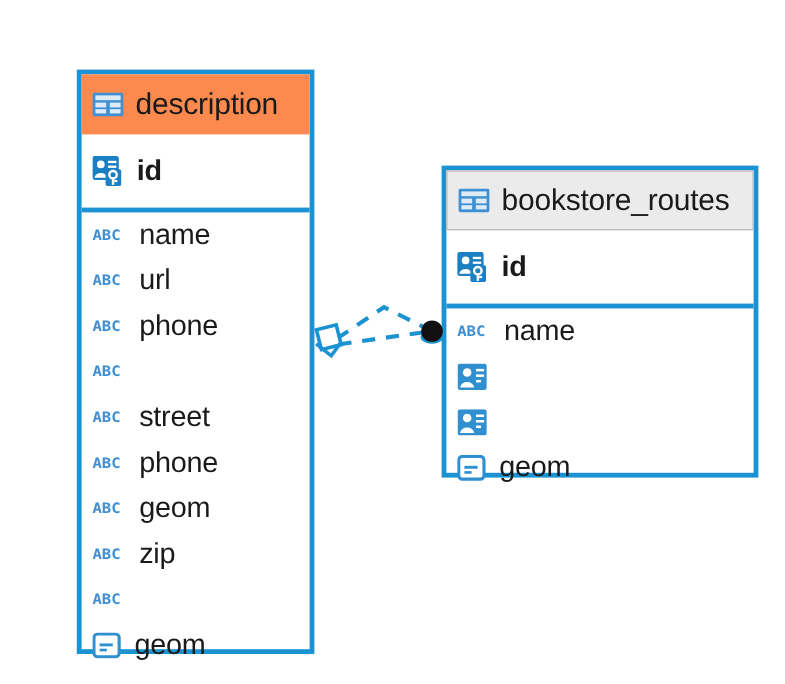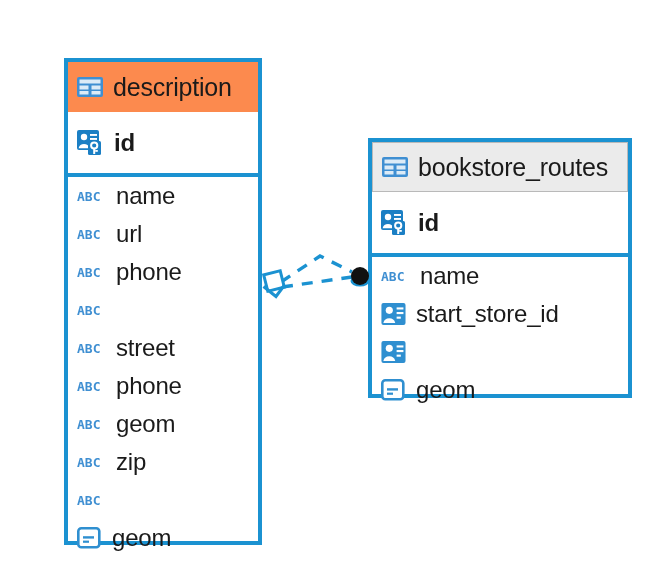--- a/index.html
+++ b/index.html
@@ -240,21 +240,20 @@
 
       <div class="attr-row">
         <svg class="ico" width="26" height="22" viewBox="0 0 24 21">
           <rect x="0" y="0" width="23" height="21" rx="2" fill="#2f8fd0"></rect>
           <circle cx="7.5" cy="7" r="3.4" fill="#ffffff"></circle>
           <path d="M1.8 19 a5.9 5.9 0 0 1 11.4 0 z" fill="#ffffff"></path>
           <rect x="14.5" y="4.2" width="6.5" height="2" fill="#ffffff"></rect>
           <rect x="14.5" y="8.6" width="6.5" height="2" fill="#ffffff"></rect>
           <rect x="14.5" y="13" width="4" height="2" fill="#ffffff"></rect>
         </svg>
-        <span class="attr-label">start_store_id</span>
       </div>
 
       <div class="attr-row">
         <svg class="ico" width="26" height="22" viewBox="0 0 24 21">
           <rect x="0" y="0" width="23" height="21" rx="2" fill="#2f8fd0"></rect>
           <circle cx="7.5" cy="7" r="3.4" fill="#ffffff"></circle>
           <path d="M1.8 19 a5.9 5.9 0 0 1 11.4 0 z" fill="#ffffff"></path>
           <rect x="14.5" y="4.2" width="6.5" height="2" fill="#ffffff"></rect>
           <rect x="14.5" y="8.6" width="6.5" height="2" fill="#ffffff"></rect>
           <rect x="14.5" y="13" width="4" height="2" fill="#ffffff"></rect>

